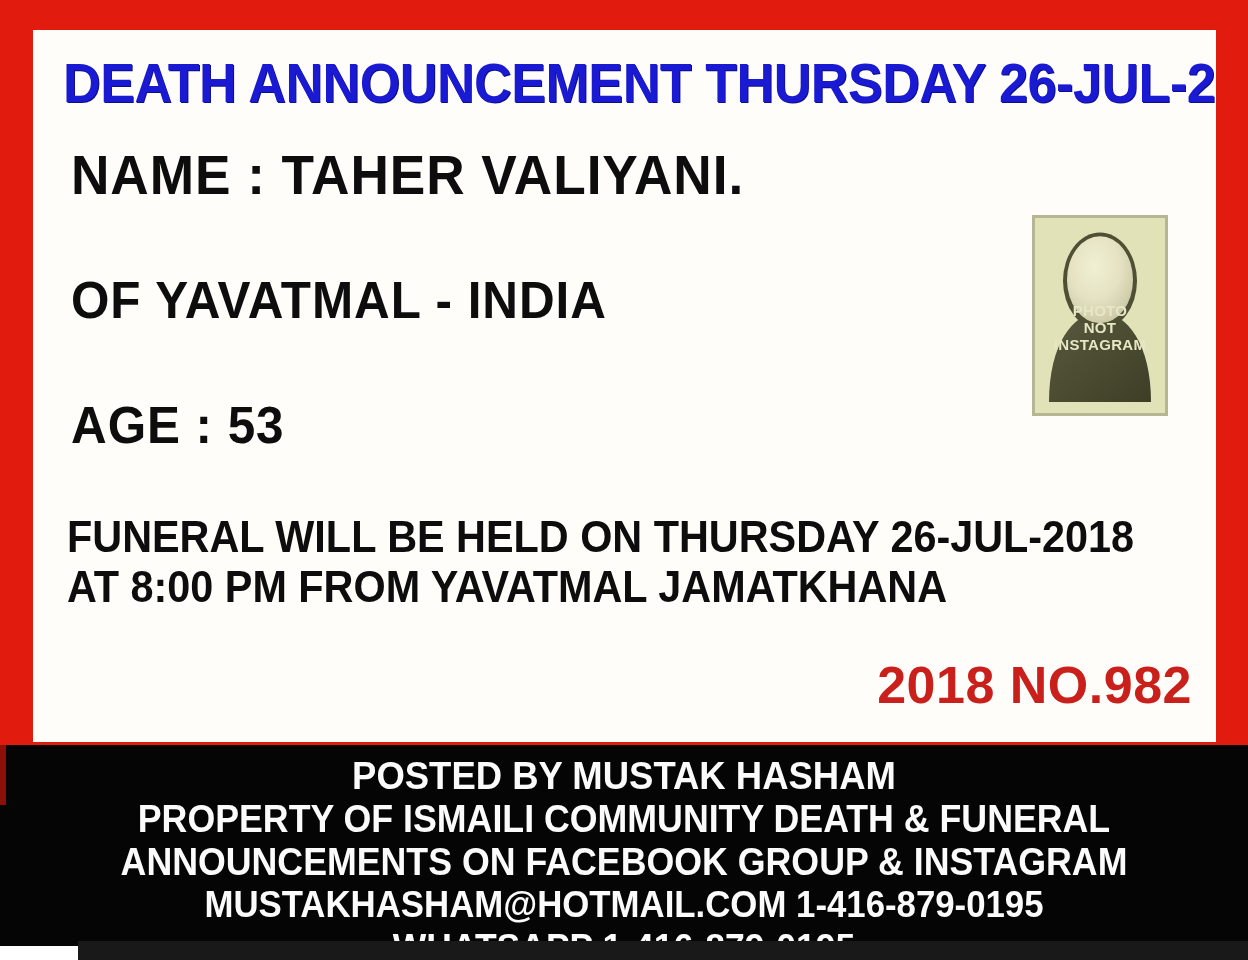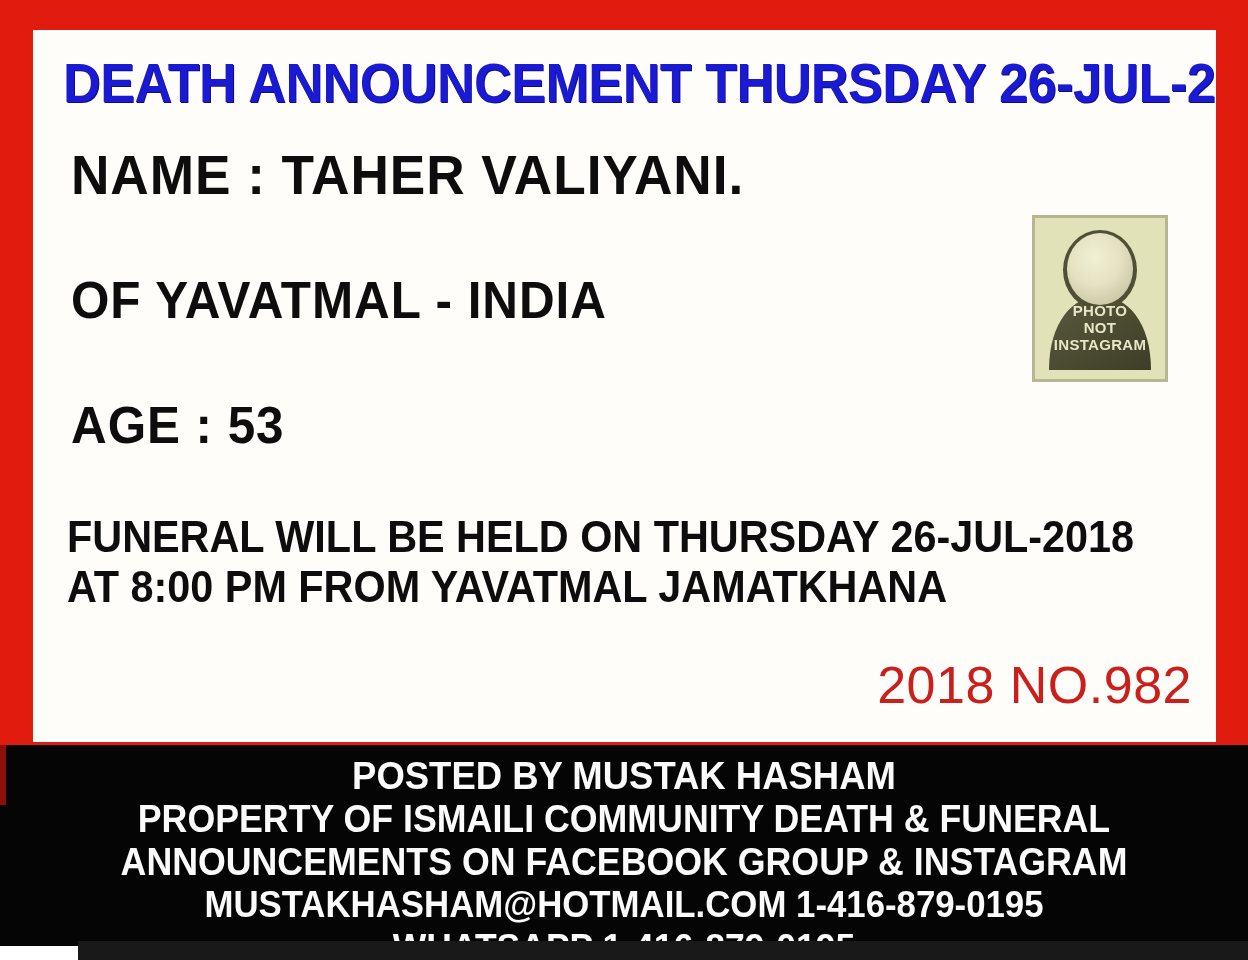--- a/index.html
+++ b/index.html
@@ -113,33 +113,33 @@
     transform: scaleX(0.94);
   }
 
   
   #ref-number {
     position: absolute;
     right: 24px;
     top: 625px;
     color: #c9201c;
     font-family: "Liberation Sans", sans-serif;
-    font-weight: normal;
+    font-weight: bold;
     font-size: 52px;
     letter-spacing: 0.5px;
     white-space: nowrap;
   }
 
   
   #photo-box {
     position: absolute;
     left: 999px;
     top: 185px;
     width: 136px;
-    height: 167px;
+    height: 201px;
     background: #e2e2b8;
     border: 3px solid #b6b692;
     box-sizing: border-box;
     overflow: hidden;
   }
   #photo-silhouette {
     position: absolute;
     left: 0;
     top: 0;
     width: 100%;

